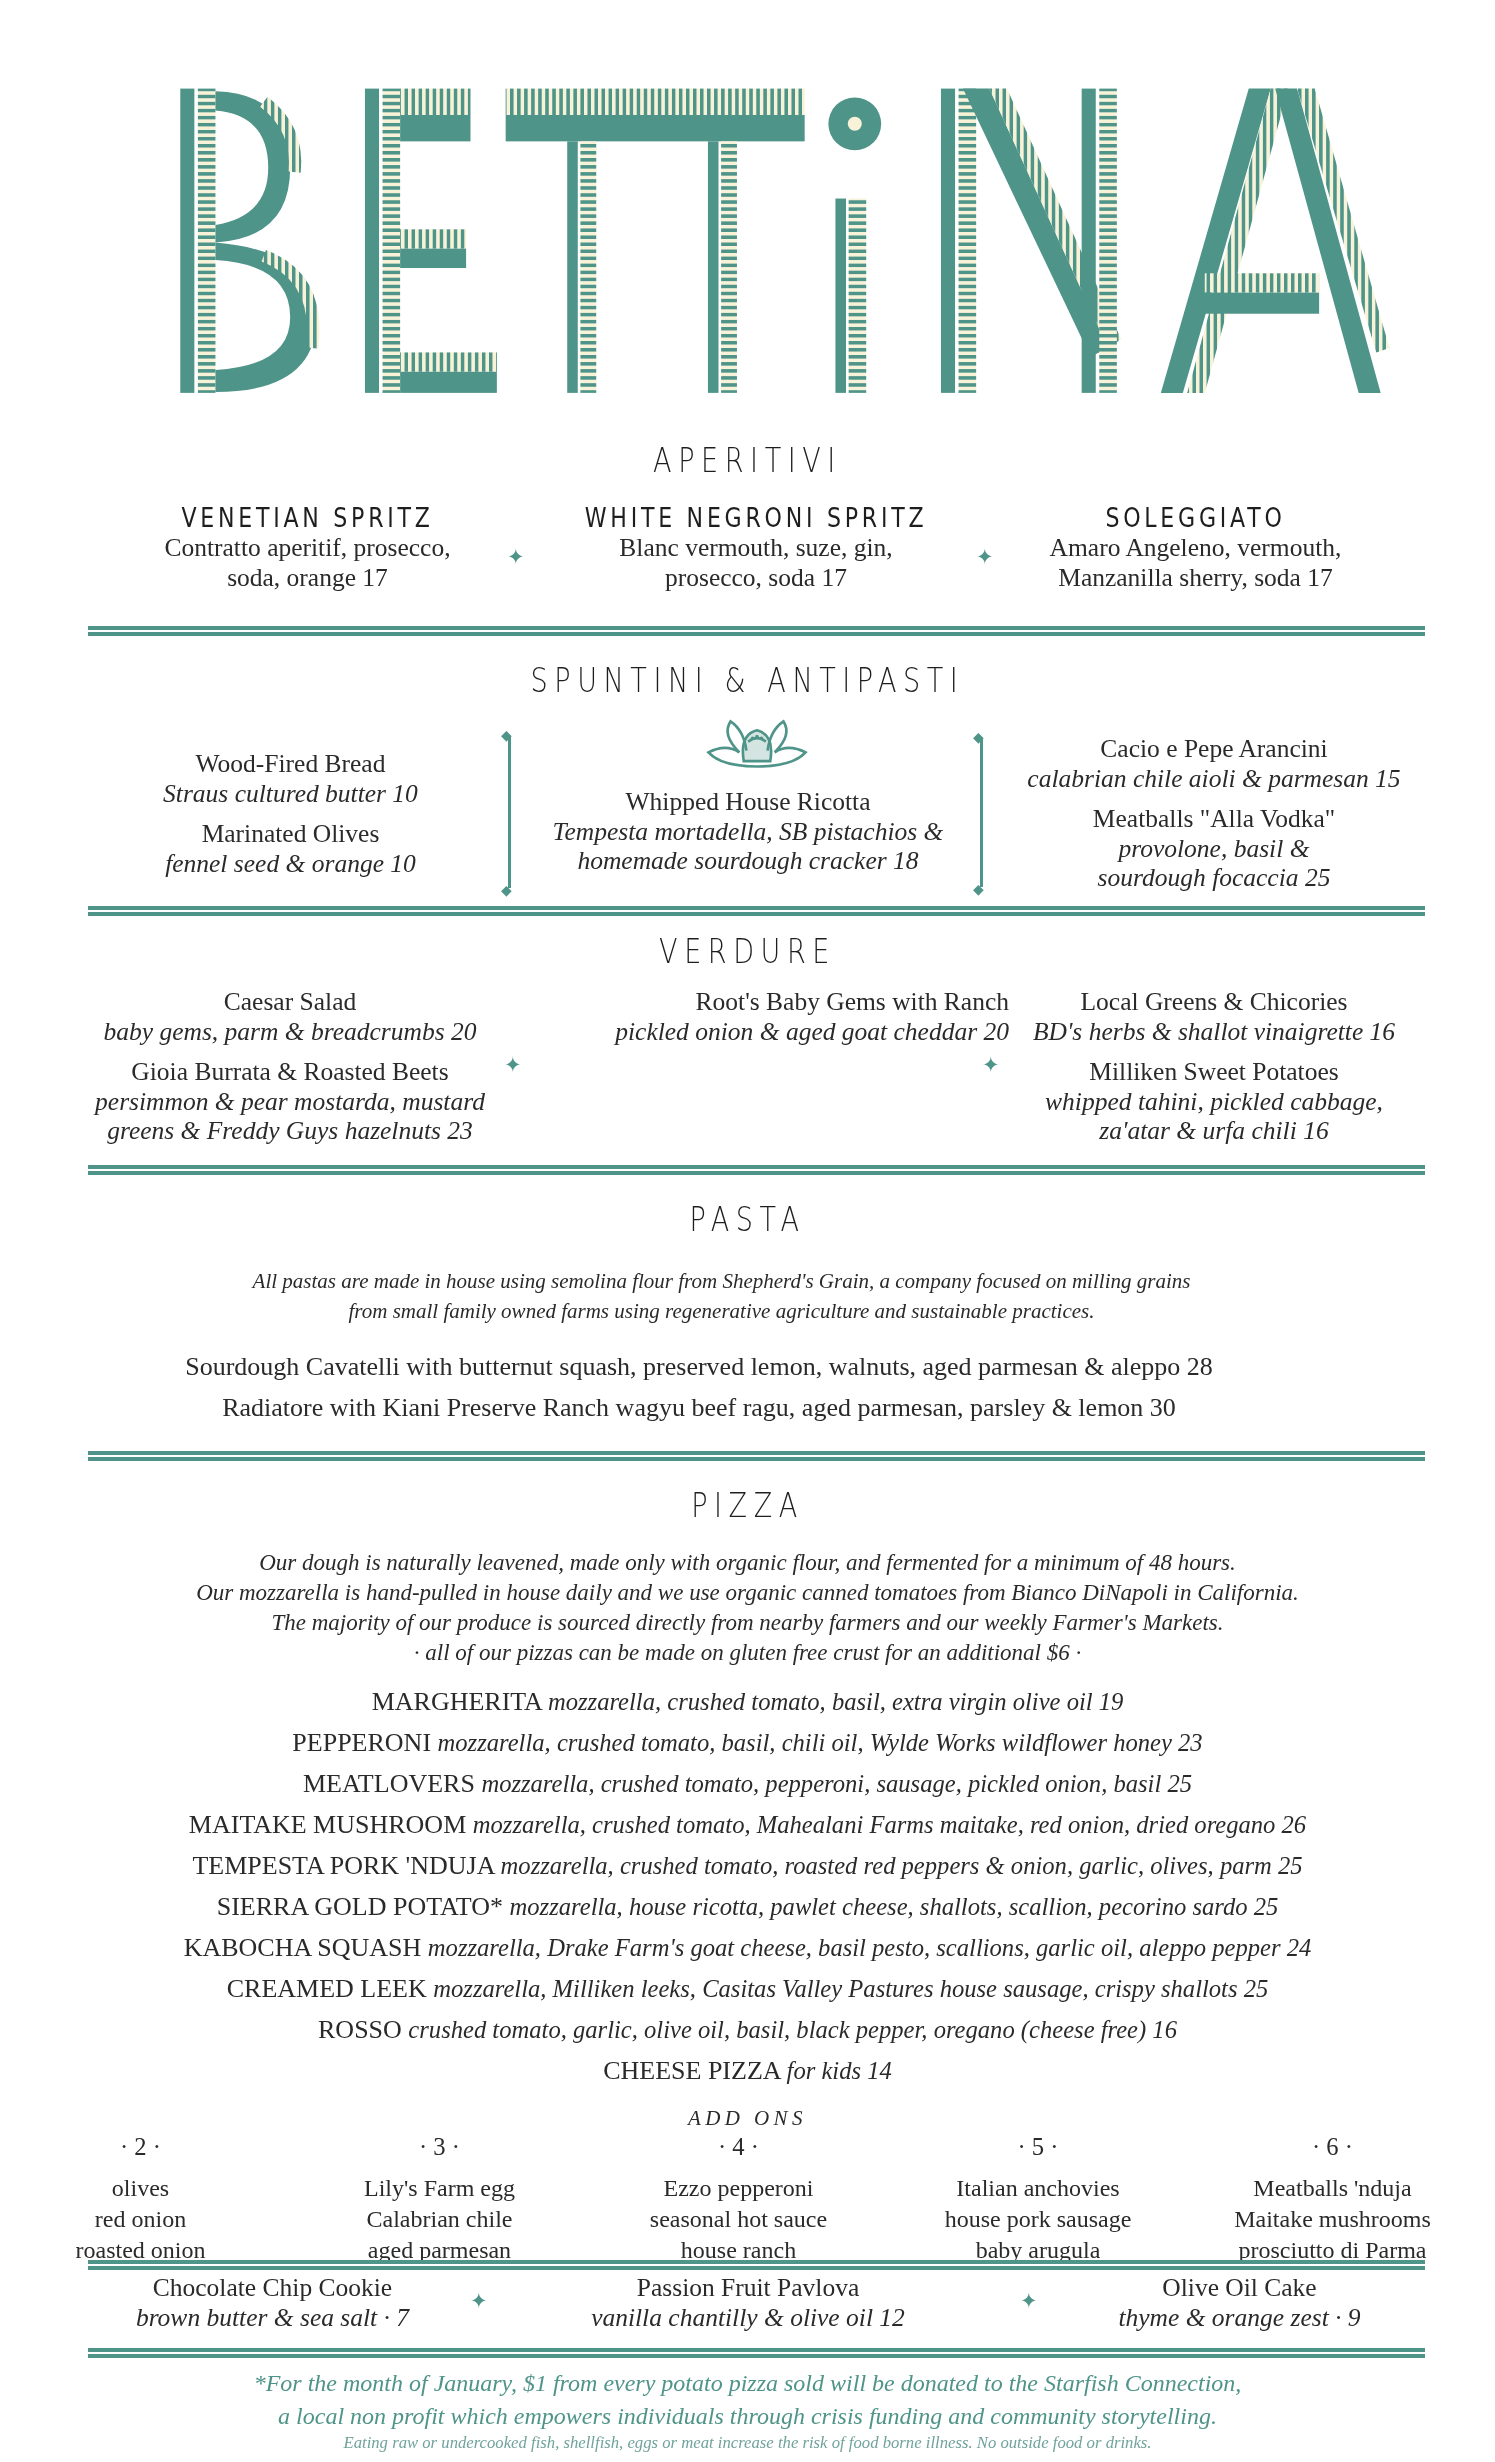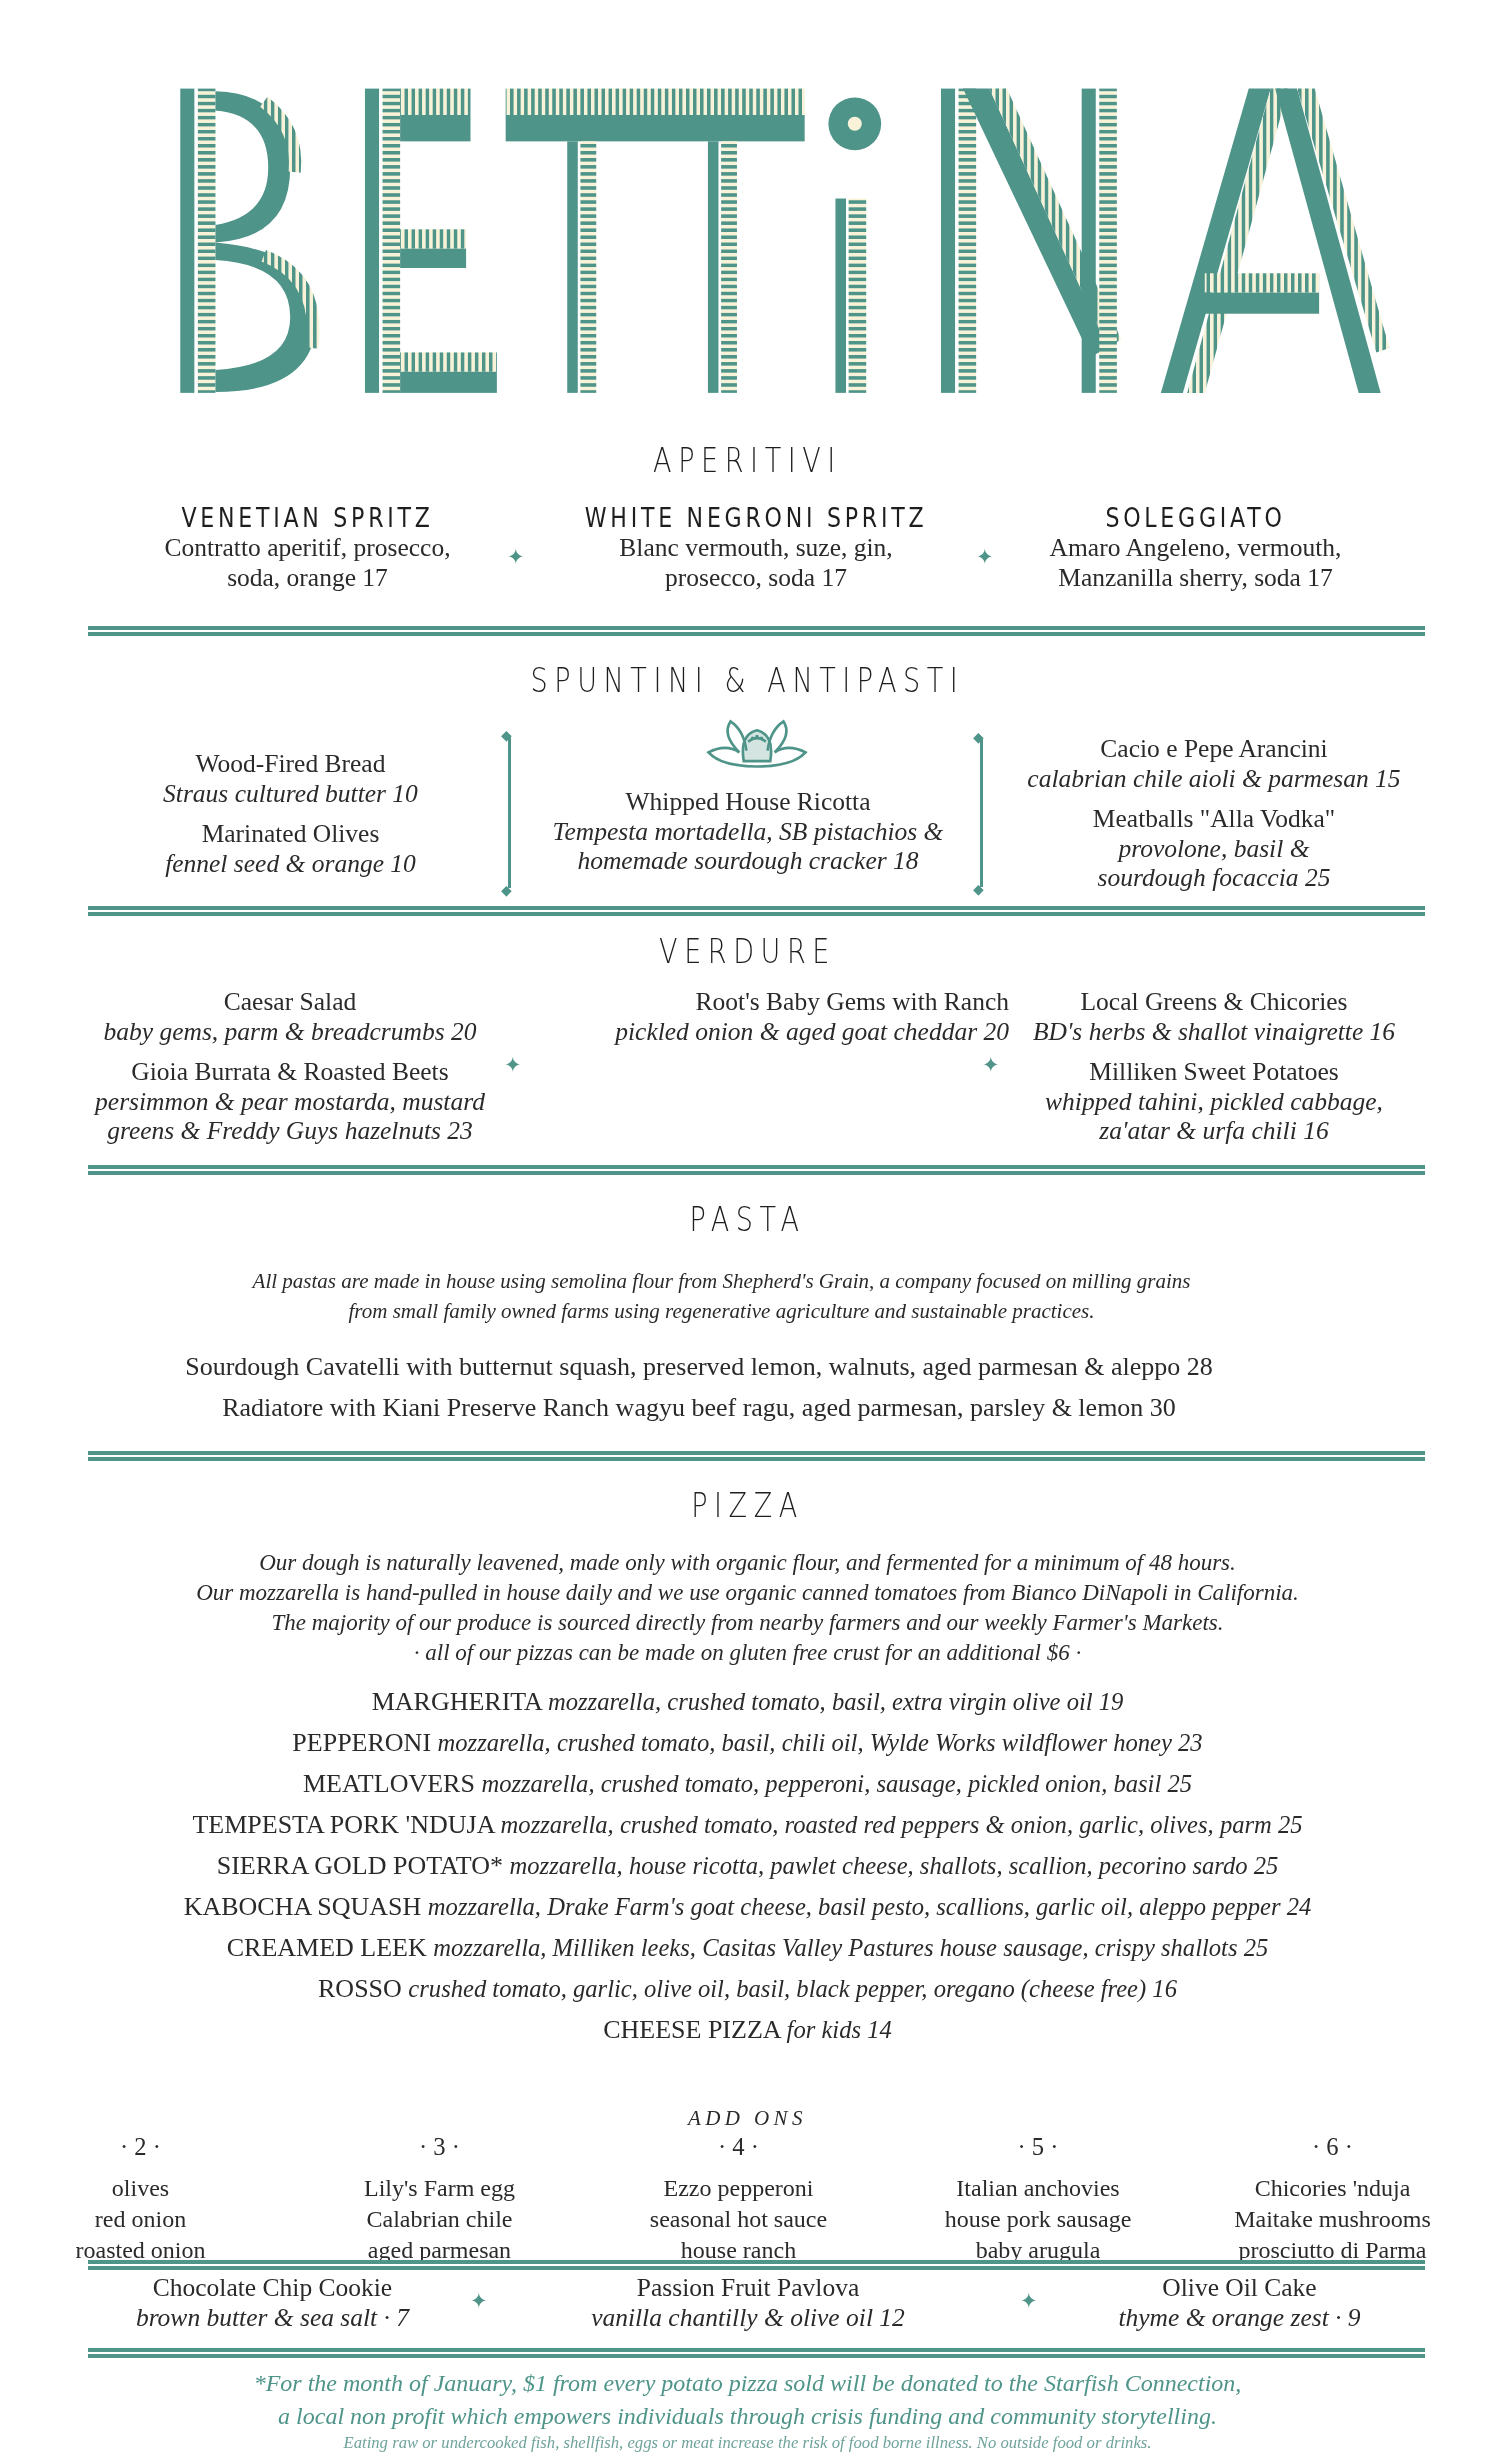--- a/index.html
+++ b/index.html
@@ -235,20 +235,21 @@
   <div class="note" style="font-size:23px;">Our dough is naturally leavened, made only with organic flour, and fermented for a minimum of 48 hours.</div>
   <div class="note" style="font-size:23px;">Our mozzarella is hand-pulled in house daily and we use organic canned tomatoes from Bianco DiNapoli in California.</div>
   <div class="note" style="font-size:23px;">The majority of our produce is sourced directly from nearby farmers and our weekly Farmer's Markets.</div>
   <div class="note" style="font-size:23px;">· all of our pizzas can be made on gluten free crust for an additional $6 ·</div>
 </div>
 
 <div class="col" style="left:0; width:1495px; top:1681px;">
   <div class="pizza-row"><span class="nm">MARGHERITA</span> <span class="ds">mozzarella, crushed tomato, basil, extra virgin olive oil 19</span></div>
   <div class="pizza-row"><span class="nm">PEPPERONI</span> <span class="ds">mozzarella, crushed tomato, basil, chili oil, Wylde Works wildflower honey 23</span></div>
   <div class="pizza-row"><span class="nm">MEATLOVERS</span> <span class="ds">mozzarella, crushed tomato, pepperoni, sausage, pickled onion, basil 25</span></div>
+  <div class="pizza-row"><span class="nm">MAITAKE MUSHROOM</span> <span class="ds">mozzarella, crushed tomato, Mahealani Farms maitake, red onion, dried oregano 26</span></div>
   <div class="pizza-row"><span class="nm">TEMPESTA PORK 'NDUJA</span> <span class="ds">mozzarella, crushed tomato, roasted red peppers &amp; onion, garlic, olives, parm 25</span></div>
   <div class="pizza-row"><span class="nm">SIERRA GOLD POTATO*</span> <span class="ds">mozzarella, house ricotta, pawlet cheese, shallots, scallion, pecorino sardo 25</span></div>
   <div class="pizza-row"><span class="nm">KABOCHA SQUASH</span> <span class="ds">mozzarella, Drake Farm's goat cheese, basil pesto, scallions, garlic oil, aleppo pepper 24</span></div>
   <div class="pizza-row"><span class="nm">CREAMED LEEK</span> <span class="ds">mozzarella, Milliken leeks, Casitas Valley Pastures house sausage, crispy shallots 25</span></div>
   <div class="pizza-row"><span class="nm">ROSSO</span> <span class="ds">crushed tomato, garlic, olive oil, basil, black pepper, oregano (cheese free) 16</span></div>
   <div class="pizza-row"><span class="nm">CHEESE PIZZA</span> <span class="ds">for kids 14</span></div>
 </div>
 
 <div class="col addons-title" style="left:0; width:1495px; top:2106px;">ADD ONS</div>
 
@@ -276,21 +277,21 @@
 <div class="col" style="left:915px; width:246px; top:2133px;">
   <div class="addon-price">· 5 ·</div>
   <div style="height:12.3px;"></div>
   <div class="addon-list">Italian anchovies</div>
   <div class="addon-list">house pork sausage</div>
   <div class="addon-list">baby arugula</div>
 </div>
 <div class="col" style="left:1205px; width:255px; top:2133px;">
   <div class="addon-price">· 6 ·</div>
   <div style="height:12.3px;"></div>
-  <div class="addon-list">Chicories 'nduja</div>
+  <div class="addon-list">Meatballs 'nduja</div>
   <div class="addon-list">Maitake mushrooms</div>
   <div class="addon-list">prosciutto di Parma</div>
 </div>
 
 <div class="divider" style="top:2260px;">
     <div class="l1"></div>
     <div class="l2"></div>
   </div>
 
 <div class="col" style="left:88px; width:369px; top:2273px;">

